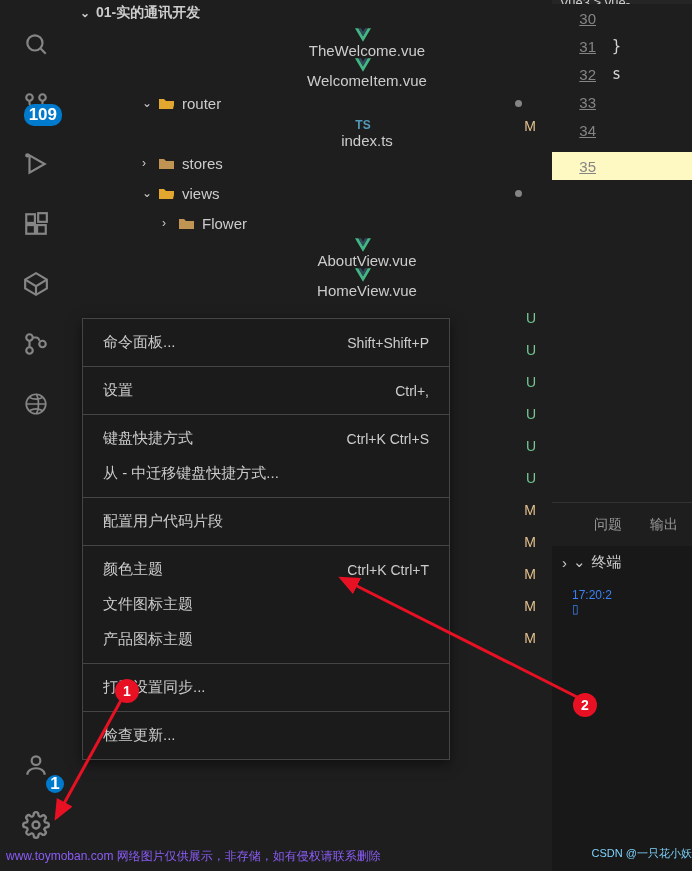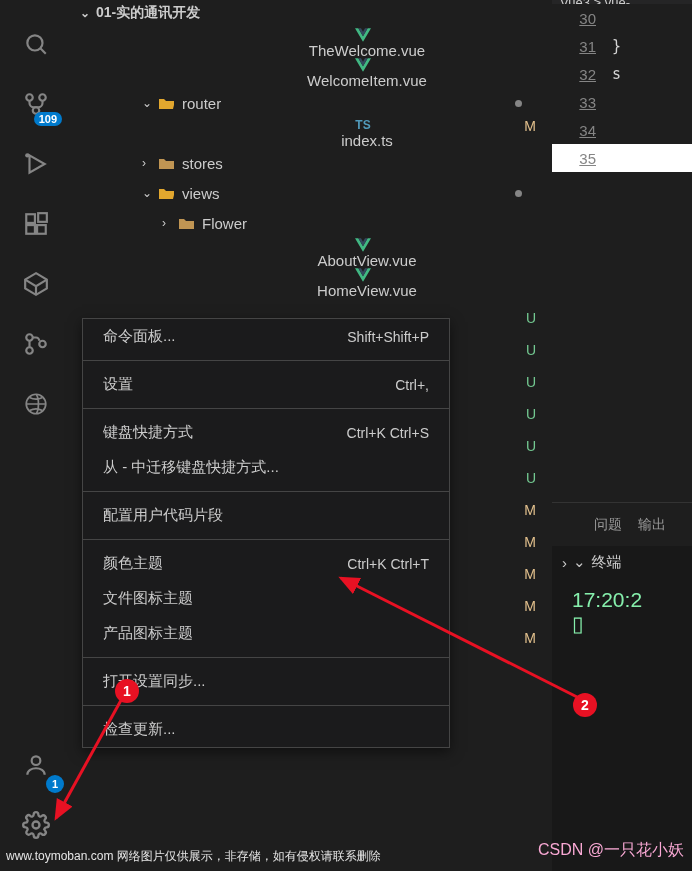--- a/index.html
+++ b/index.html
@@ -1,21 +1,21 @@
 <!DOCTYPE html>
 <html><head>
 <meta charset="utf-8">
 <style>
 * { margin: 0; padding: 0; box-sizing: border-box; font-family: -apple-system, "Segoe UI", sans-serif; }
 body { background: #1e1e1e; color: #ccc; width: 692px; height: 871px; overflow: hidden; position: relative; }
 
 .activity-bar { position: absolute; left: 0; top: 0; width: 72px; height: 100%; background: #1e1e1e; display: flex; flex-direction: column; align-items: center; padding-top: 20px; }
 .activity-bar .icon-btn { width: 48px; height: 48px; display: flex; align-items: center; justify-content: center; cursor: pointer; color: #858585; position: relative; margin-bottom: 12px; }
 .activity-bar .bottom-icons { margin-top: auto; margin-bottom: 10px; display: flex; flex-direction: column; align-items: center; }
-.badge { position: absolute; background: #007acc; color: #fff; border-radius: 10px; font-size: 11px; padding: 1px 5px; font-weight: 600; }
+.badge { position: absolute; background: #007acc; color: #fff; border-radius: 10px; font-size: 17px; padding: 1px 5px; font-weight: 600; }
 .badge.scm { bottom: 2px; right: -2px; }
 .badge.account { bottom: -4px; right: -4px; width: 18px; height: 18px; display: flex; align-items: center; justify-content: center; padding: 0; }
 
 .explorer { position: absolute; left: 72px; top: 0; width: 480px; height: 871px; background: #1e1e1e; }
 .tree-header { display: flex; align-items: center; padding: 4px 8px; color: #ccc; font-size: 14px; font-weight: 700; }
 .chevron { display: inline-block; width: 16px; color: #ccc; font-size: 12px; }
 .tree { padding-top: 2px; }
 .tree-row { display: flex; align-items: center; height: 30px; font-size: 15px; color: #ccc; cursor: pointer; position: relative; }
 .tree-row .status { position: absolute; right: 16px; color: #e2c08d; font-size: 14px; }
 .tree-row .dot { position: absolute; right: 30px; width: 7px; height: 7px; border-radius: 50%; background: #858585; }
@@ -24,35 +24,35 @@
 .indent-3 { padding-left: 110px; flex-direction: column; }
 .file-icon { width: 16px; height: 16px; margin-right: 8px; display: inline-flex; align-items: center; justify-content: center; }
 .ts-icon { color: #519aba; font-size: 12px; font-weight: 700; }
 
 .editor-area { position: absolute; left: 552px; top: 0; width: 140px; height: 502px; background: #1e1e1e; }
 .editor-tabs { height: 4px; background: #252526; color: #ccc; font-size: 13px; display: flex; align-items: center; padding-left: 8px; white-space: nowrap; overflow: hidden; }
 .gutter-line { display: flex; align-items: center; height: 28px; font-size: 15px; }
 .lineno { width: 60px; text-align: right; color: #858585; padding-right: 16px; text-decoration: underline; }
 .code { color: #d4d4d4; font-family: Consolas, monospace; white-space: nowrap; }
 
-.panel-tabs { position: absolute; left: 552px; top: 502px; right: 0; height: 44px; background: #1e1e1e; border-top: 1px solid #333; display: flex; align-items: center; padding-left: 42px; font-size: 14px; color: #999; gap: 16px; }
+.panel-tabs { position: absolute; left: 552px; top: 502px; right: 0; height: 44px; background: #1e1e1e; border-top: 1px solid #333; display: flex; align-items: center; padding-left: 42px; font-size: 14px; color: #999; gap: 28px; }
 .terminal-area { position: absolute; left: 552px; top: 546px; right: 0; bottom: 0; background: #181818; }
 .terminal-hdr { display: flex; align-items: center; height: 32px; padding-left: 10px; color: #ccc; font-size: 15px; gap: 6px; }
-.terminal-content { padding: 10px 20px; font-family: Consolas, monospace; font-size: 21px; color: #86efac; }
-
-.context-menu { position: absolute; left: 82px; top: 318px; width: 368px; background: #1b1b1c; border: 1px solid #454545; box-shadow: 0 4px 12px rgba(0,0,0,.5); z-index: 100; padding: 0 0; }
+.terminal-content { padding: 10px 20px; font-family: Consolas, monospace; font-size: 12px; color: #3b82f6; }
+
+.context-menu { position: absolute; left: 82px; top: 318px; width: 368px; background: #1b1b1c; border: 1px solid #454545; box-shadow: 0 4px 12px rgba(0,0,0,.5); z-index: 100; padding: 6px 0; }
 .menu-item { display: flex; justify-content: space-between; align-items: center; padding: 8px 20px; font-size: 15px; color: #ccc; cursor: pointer; }
 .menu-sep { height: 1px; background: #454545; margin: 6px 0; }
 .menu-shortcut { color: #ccc; font-size: 14px; }
 
 .annotation { position: absolute; width: 24px; height: 24px; border-radius: 50%; background: #e81123; color: #fff; font-size: 14px; font-weight: 700; display: flex; align-items: center; justify-content: center; z-index: 200; }
 .arrow-line { position: absolute; z-index: 150; pointer-events: none; }
 
-.watermark { position: absolute; bottom: 6px; left: 6px; font-size: 12px; color: #e5e5e5; z-index: 300; white-space: nowrap; }
-.csdn { position: absolute; bottom: 10px; right: 8px; font-size: 16px; color: #f9a8d4; z-index: 300; }
+.watermark { position: absolute; bottom: 6px; left: 6px; font-size: 12px; color: #8b5cf6; z-index: 300; white-space: nowrap; }
+.csdn { position: absolute; bottom: 10px; right: 0; font-size: 11px; color: #7dd3fc; z-index: 300; }
 </style>
 </head>
 <body>
 
 <div class="activity-bar">
   <div class="icon-btn">
     <svg width="26" height="26" viewBox="0 0 24 24" fill="none" stroke="currentColor" stroke-width="2">
         <circle cx="11" cy="11" r="7"></circle>
         <line x1="21" y1="21" x2="16" y2="16"></line>
       </svg>
@@ -239,21 +239,21 @@
         <span class="code">s</span>
       </div>
       <div class="gutter-line">
         <span class="lineno">33</span>
         <span class="code"></span>
       </div>
       <div class="gutter-line">
         <span class="lineno">34</span>
         <span class="code"></span>
       </div>
-      <div class="gutter-line" style="background: #ffffff;">
+      <div class="gutter-line" style="background: #fef9c3; margin-top: 8px;">
         <span class="lineno">35</span>
         <span class="code"></span>
       </div>
     </div>
 </div>
 
 <div class="panel-tabs">
   <span>问题</span>
   <span>输出</span>
 </div>

